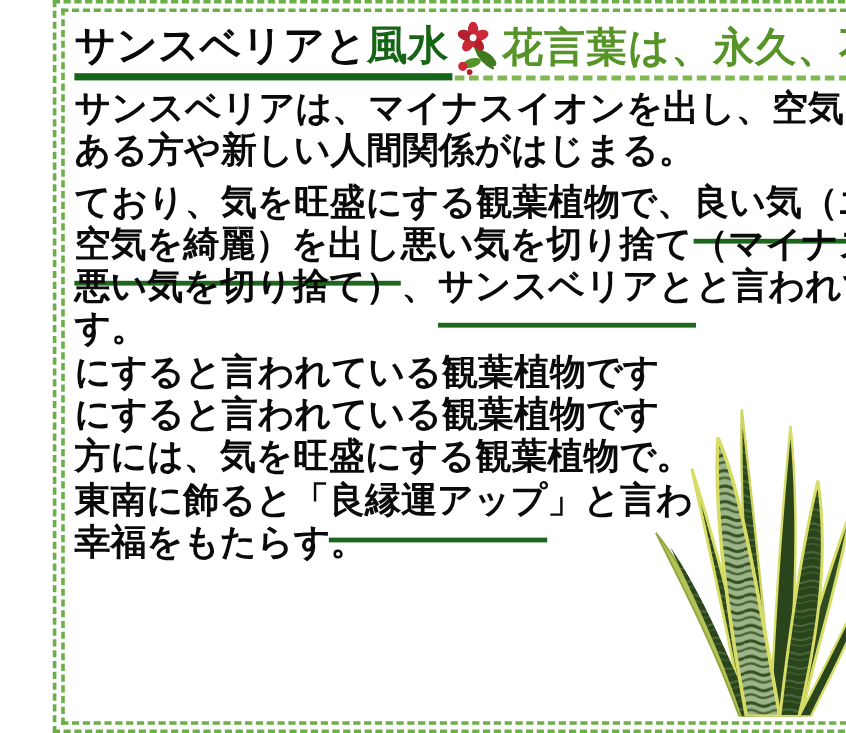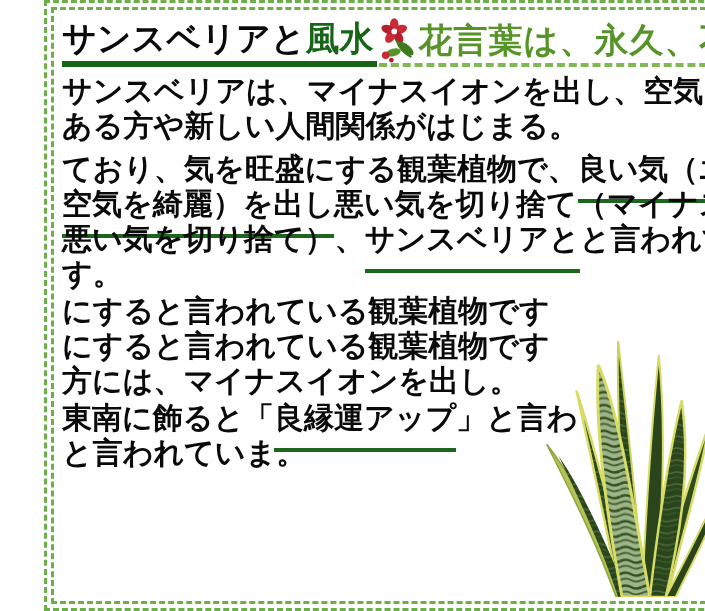--- a/index.html
+++ b/index.html
@@ -121,25 +121,25 @@
         </div>
         <div class="para tight">
           <div class="line"><span>ており、気を旺盛にする観葉植物で、</span><span class="ul">良い気（エ</span></div>
           <div class="line"><span class="ul">空気を綺麗）を出し</span><span>悪い気を切り捨て（マイナスエネ</span></div>
           <div class="line"><span>悪い気を切り捨て）、</span><span class="ul">サンスベリアと</span><span>と言われていま</span></div>
           <div class="line"><span>す。</span></div>
         </div>
         <div class="para tight">
           <div class="line"><span>にすると言われている観葉植物です</span></div>
           <div class="line"><span>にすると言われている観葉植物です</span></div>
-          <div class="line"><span>方には、マイナスイオンを出し。</span></div>
+          <div class="line"><span>方には、気を旺盛にする観葉植物で。</span></div>
         </div>
         <div class="para">
           <div class="line"><span>東南に飾ると「</span><span class="ul">良縁運アップ</span><span>」と言わ</span></div>
-          <div class="line"><span>と言われていま。</span></div>
+          <div class="line"><span>幸福をもたらす。</span></div>
         </div>
       </div>
 
     <svg class="plant" viewBox="0 0 200 260" aria-hidden="true">
       <defs>
         <pattern id="bandDark" width="20" height="12" patternUnits="userSpaceOnUse">
           <rect width="20" height="12" fill="#2a451c"></rect>
           <path d="M0,3 Q5,1 10,3 T20,3" stroke="#4e6b3c" stroke-width="1.6" fill="none"></path>
           <path d="M0,8 Q5,6 10,8 T20,8" stroke="#40602e" stroke-width="1.2" fill="none"></path>
         </pattern>

